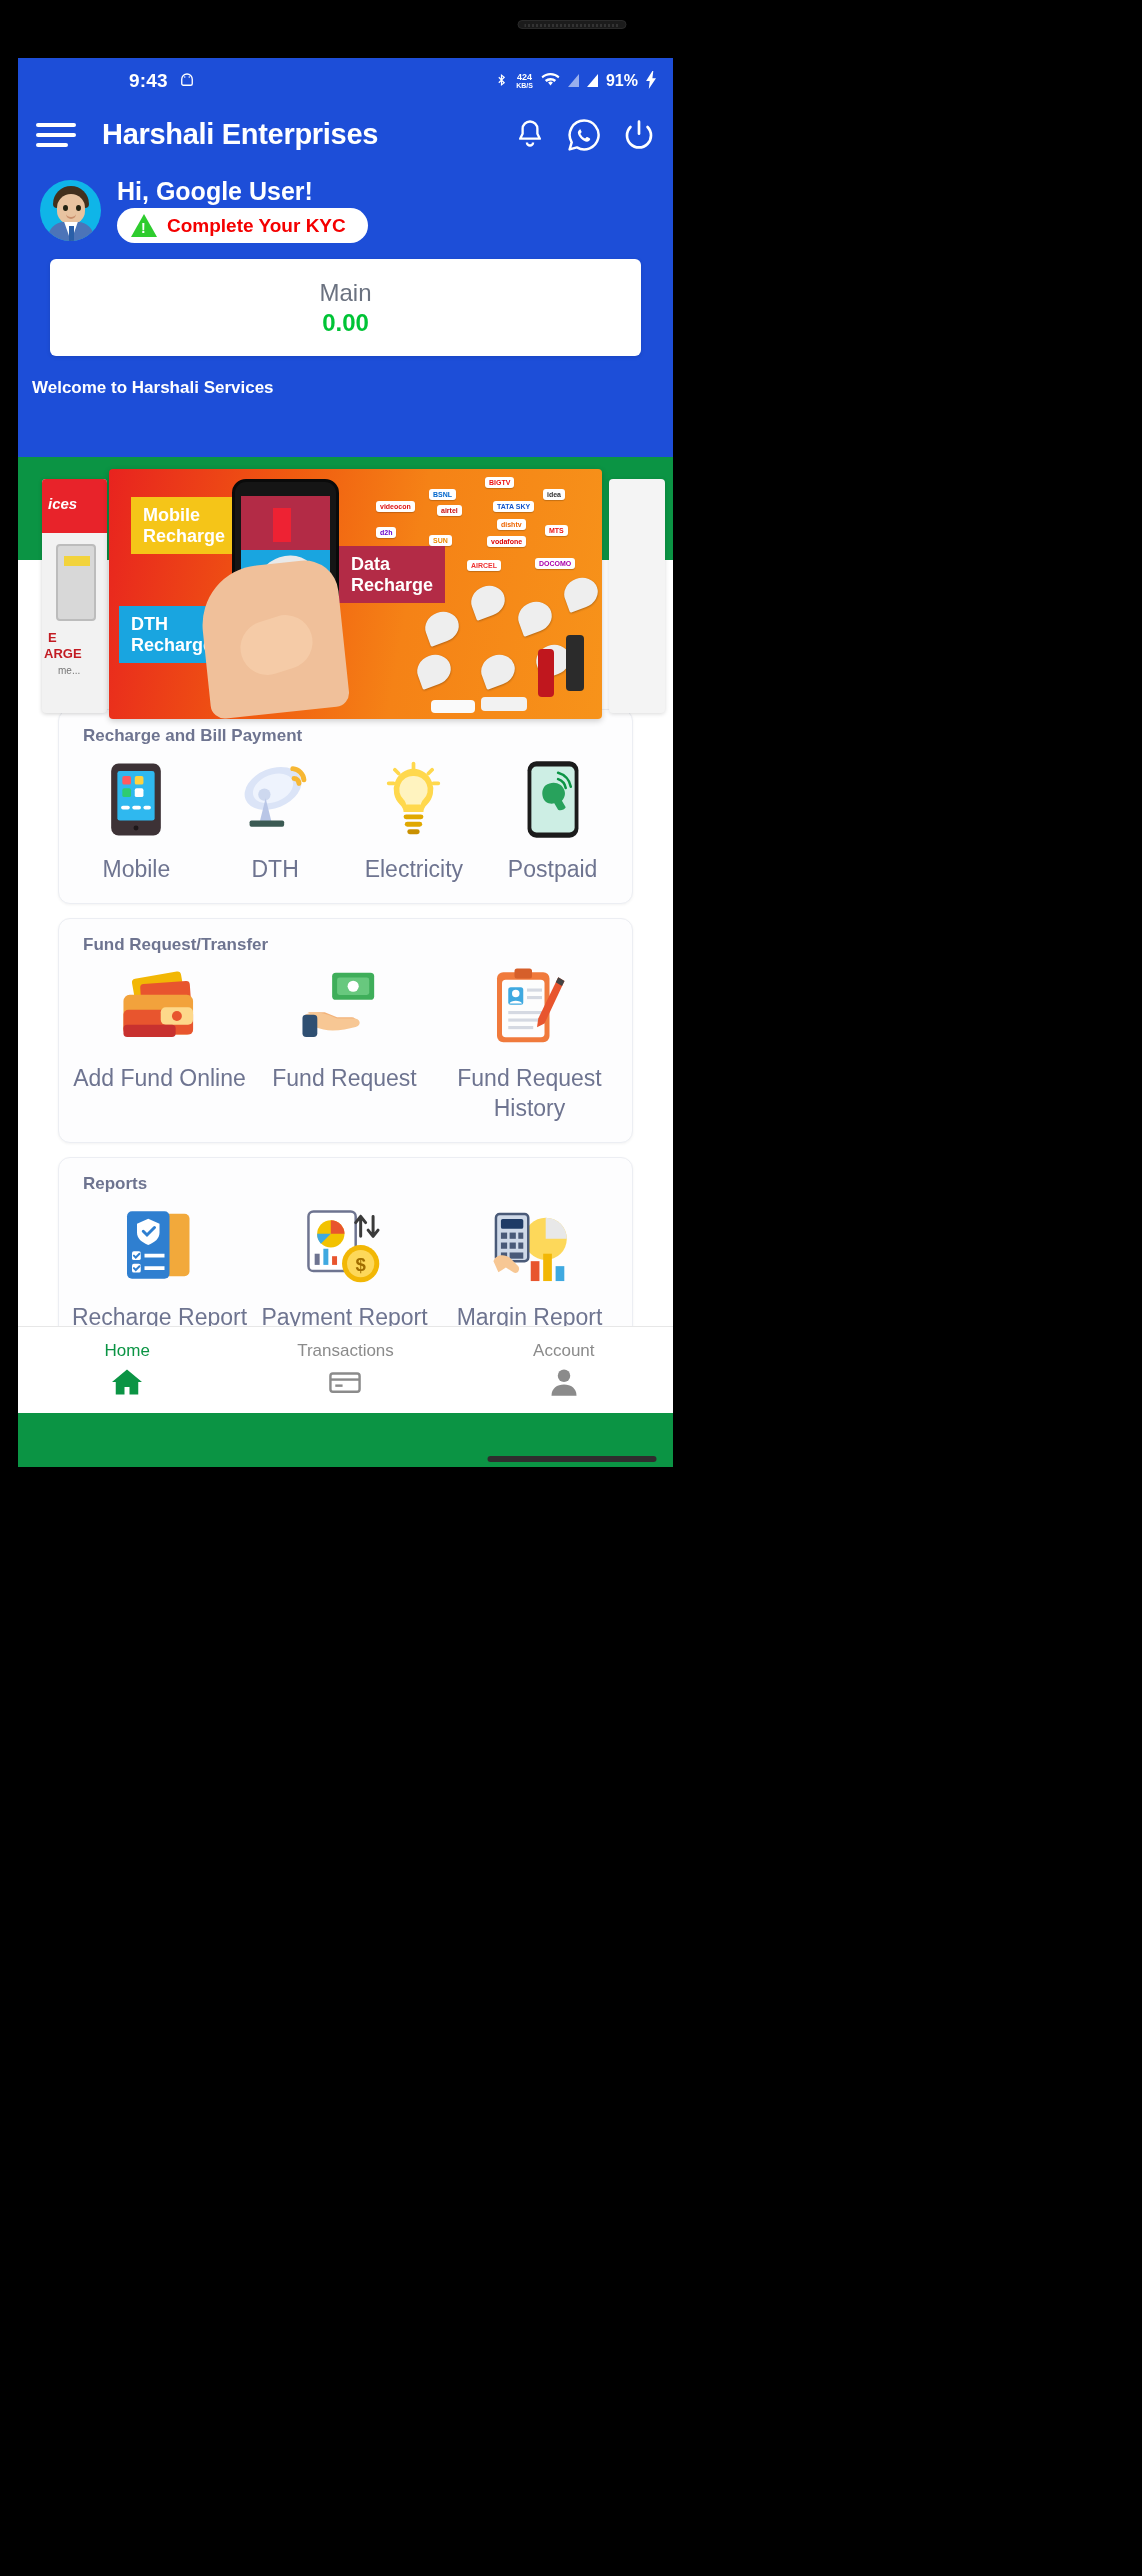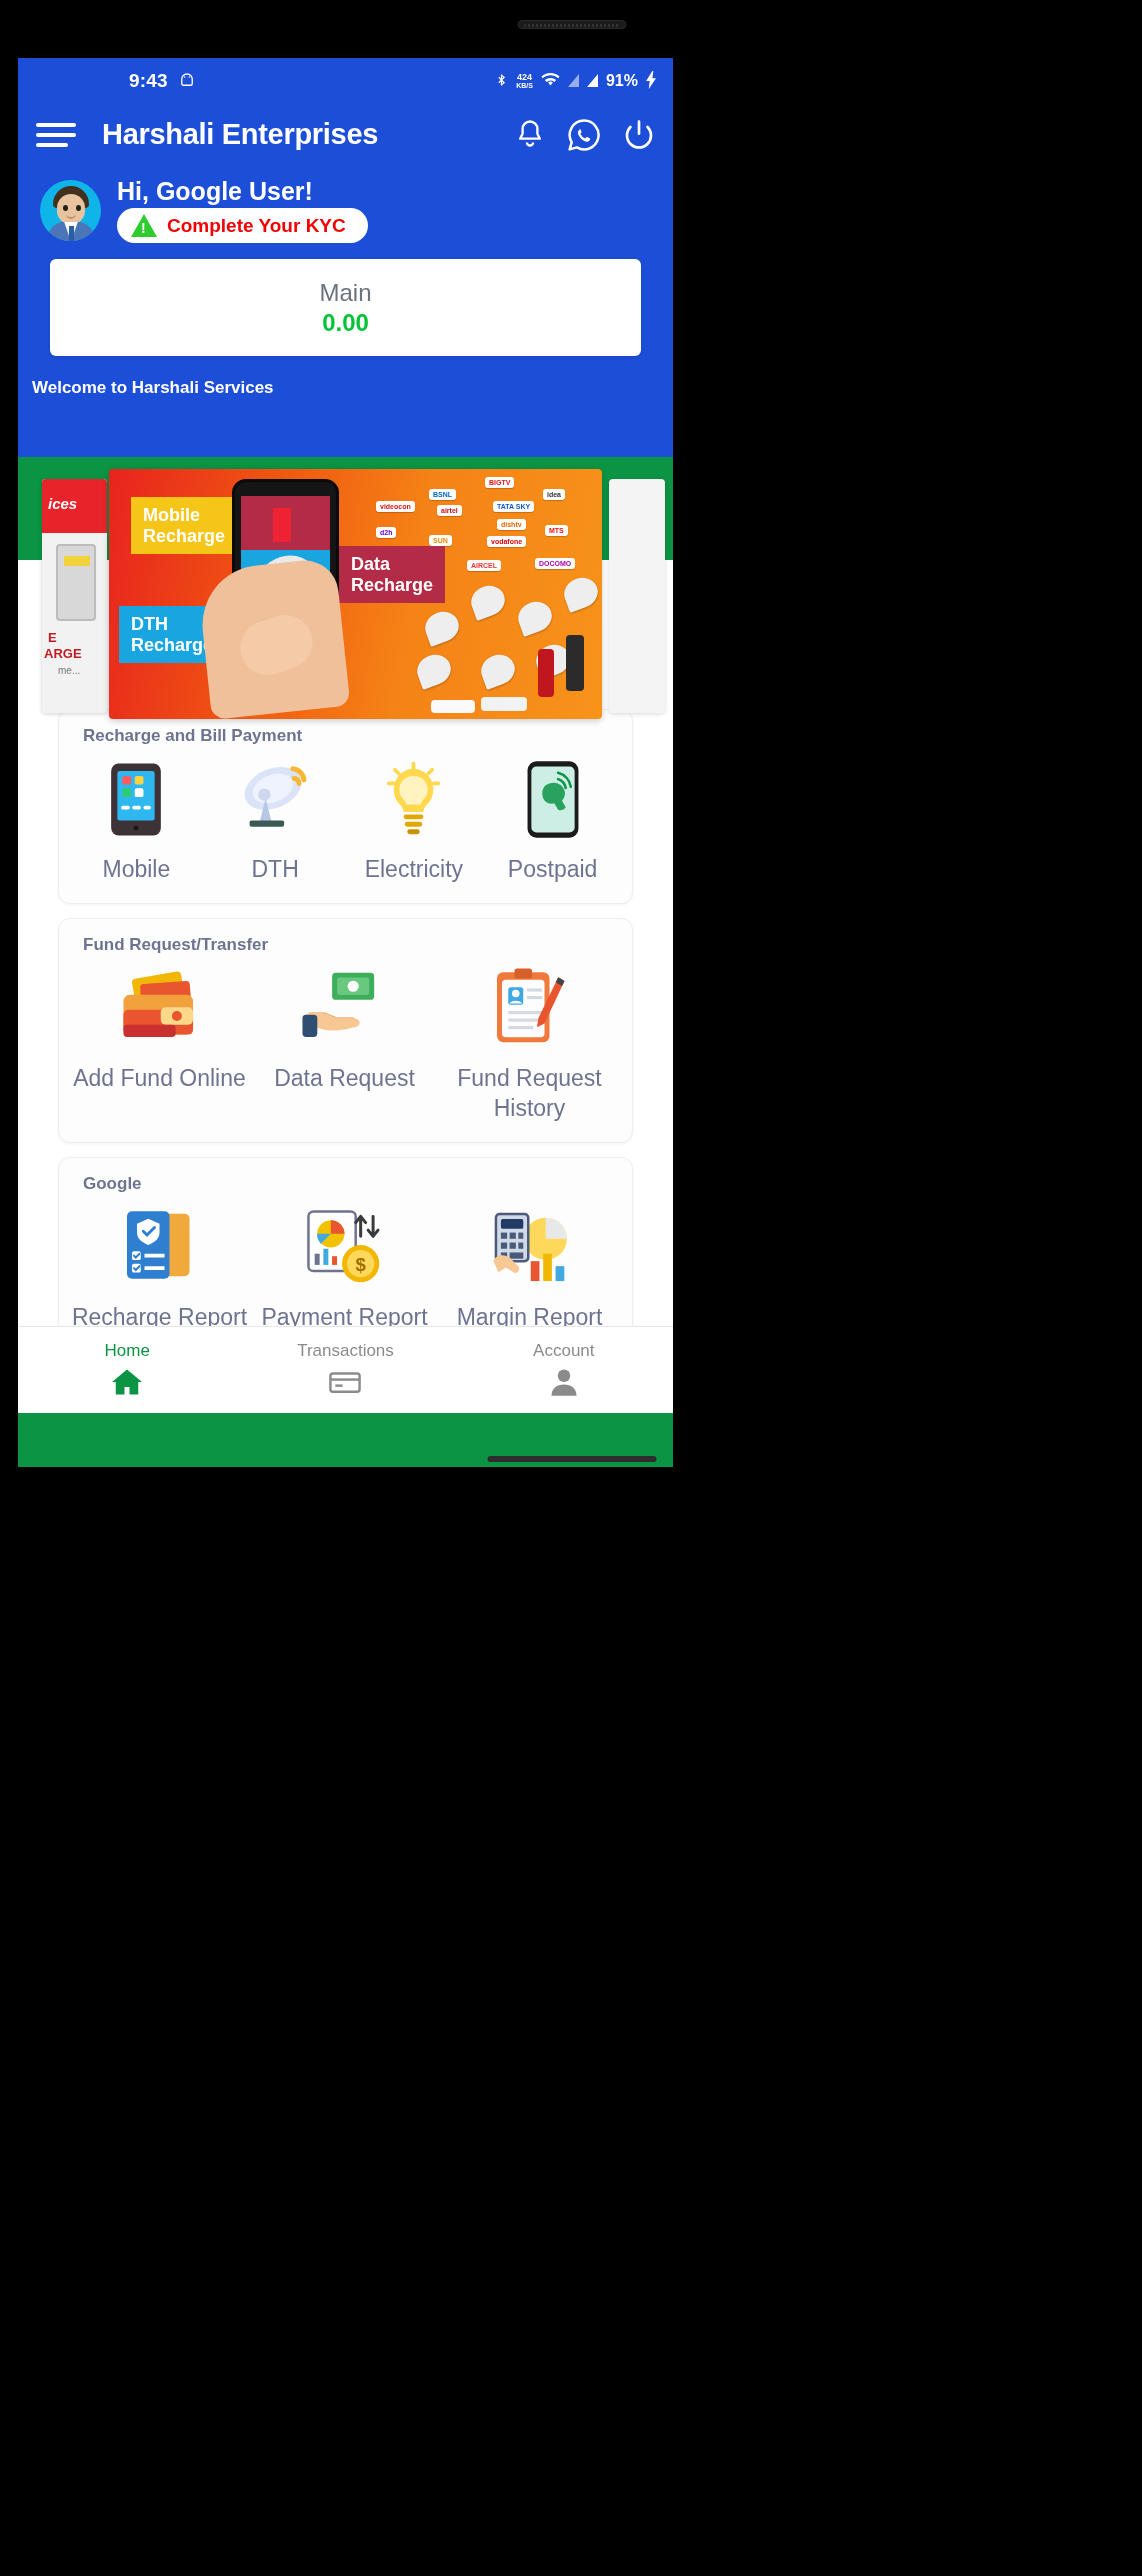--- a/index.html
+++ b/index.html
@@ -427,21 +427,21 @@
             <div class="tile-icon">
               <svg width="89" height="83" viewBox="0 0 72 66">
                 <rect x="26" y="4" width="34" height="22" rx="3" fill="#3fae5a"></rect>
                 <rect x="30" y="8" width="26" height="14" rx="2" fill="#68c87e"></rect>
                 <circle cx="43" cy="15" r="4.5" fill="#fff"></circle>
                 <path d="M6 36h14l10 4h12c4 0 4 5 0 5H28" fill="#f2b27a"></path>
                 <path d="M4 38c10-4 18 0 26 3h14c5 0 6 6 1 7-8 2-18 4-26 2l-15-4z" fill="#f7c794"></path>
                 <rect x="2" y="38" width="12" height="18" rx="3" fill="#2f4f72"></rect>
               </svg>
             </div>
-            <div class="tile-label">Data Request</div>
+            <div class="tile-label">Fund Request</div>
           </div>
           <div class="tile">
             <div class="tile-icon">
               <svg width="85" height="83" viewBox="0 0 68 66">
                 <rect x="8" y="4" width="42" height="56" rx="5" fill="#f07a3c"></rect>
                 <rect x="12" y="10" width="34" height="46" rx="3" fill="#fdfdfd"></rect>
                 <rect x="22" y="1" width="14" height="8" rx="2" fill="#d65f2a"></rect>
                 <rect x="17" y="16" width="12" height="14" rx="2" fill="#3fa9e0"></rect>
                 <circle cx="23" cy="21" r="3" fill="#fff"></circle>
                 <path d="M18 29c1-3 9-3 10 0z" fill="#fff"></path>
@@ -453,21 +453,21 @@
                 <path d="M57 8l5 3-16 34-6 3 1-7z" fill="#e8552e"></path>
                 <path d="M57 8l5 3-2 4-5-3z" fill="#444"></path>
               </svg>
             </div>
             <div class="tile-label">Fund Request History</div>
           </div>
         </div>
       </div>
 
       <div class="sec-card">
-        <div class="sec-title">Google</div>
+        <div class="sec-title">Reports</div>
         <div class="tiles three">
           <div class="tile">
             <div class="tile-icon">
               <svg width="85" height="83" viewBox="0 0 68 66">
                 <rect x="26" y="6" width="32" height="50" rx="4" fill="#f2a93b"></rect>
                 <rect x="8" y="4" width="34" height="54" rx="4" fill="#2f7fd0"></rect>
                 <path d="M25 10l9 4v7c0 5-4 8-9 10-5-2-9-5-9-10v-7z" fill="#fff"></path>
                 <path d="M21 20l3 3 6-6" stroke="#2f7fd0" stroke-width="2.4" fill="none" stroke-linecap="round"></path>
                 <rect x="12" y="36" width="7" height="7" rx="1.5" fill="#fff"></rect>
                 <rect x="12" y="46" width="7" height="7" rx="1.5" fill="#fff"></rect>

